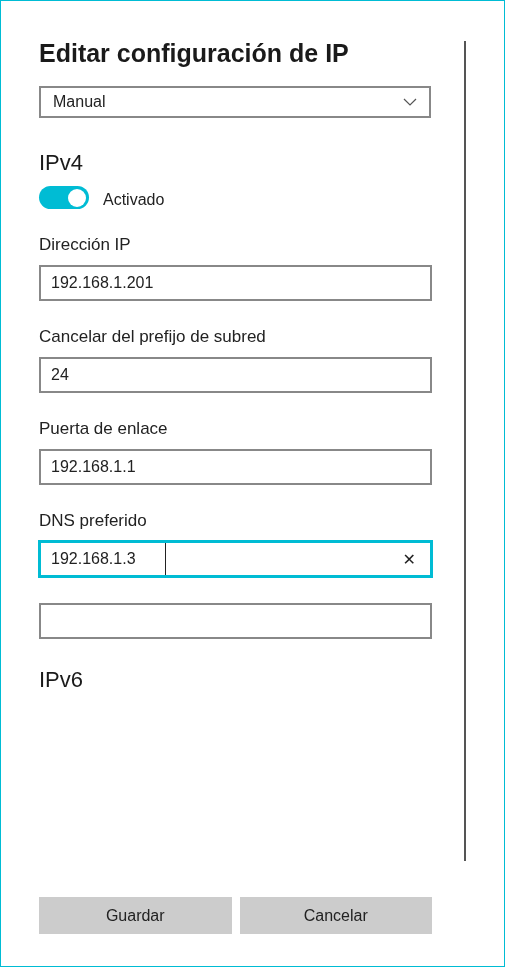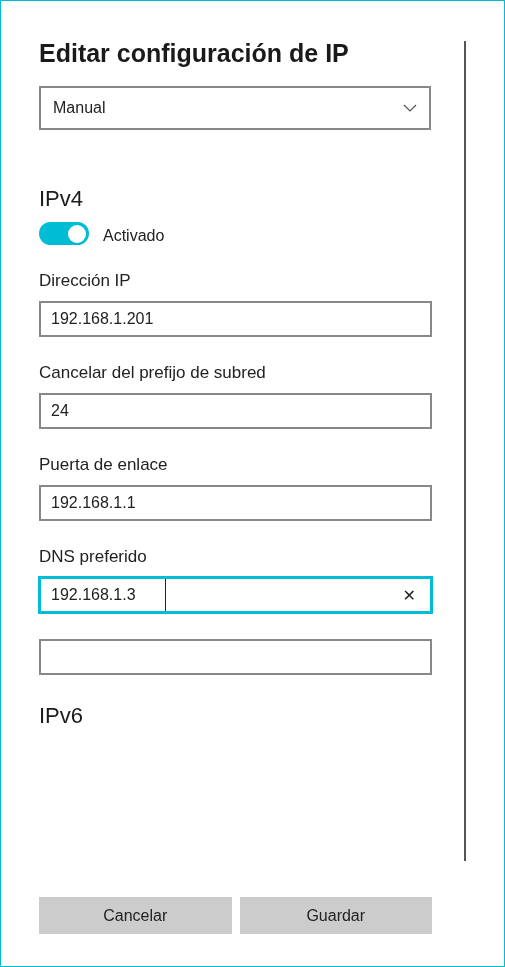--- a/index.html
+++ b/index.html
@@ -33,37 +33,37 @@
       background: #555;
     }
     .dialog-title {
       font-size: 25px;
       font-weight: 700;
       color: #1a1a1a;
       margin-bottom: 18px;
     }
     .select-box {
       width: 392px;
-      height: 44px;
+      height: 32px;
       border: 2px solid #888;
       display: flex;
       align-items: center;
       justify-content: space-between;
       padding: 0 12px;
       cursor: pointer;
       background: #fff;
     }
     .select-box span { font-size: 16px; color: #222; }
     .chevron svg { width: 14px; height: 14px; display: block; }
     .section-title {
       font-size: 22px;
       font-weight: 400;
       color: #1a1a1a;
     }
-    .ipv4-title { margin-top: 56px; margin-bottom: 10px; }
+    .ipv4-title { margin-top: 32px; margin-bottom: 10px; }
     .ipv6-title { margin-top: 28px; }
     .toggle-row { display: flex; align-items: flex-end; gap: 14px; }
     .toggle {
       width: 50px;
       height: 23px;
       background: #00BCD4;
       border-radius: 12px;
       position: relative;
       cursor: pointer;
     }
@@ -198,17 +198,17 @@
       <div class="input-box">
         <input type="text" value="" style="">
       </div>
     </div>
 
     <h2 class="section-title ipv6-title">IPv6</h2>
 
   </div>
 
   <div class="button-row">
+    <button class="btn">Guardar</button>
     <button class="btn">Cancelar</button>
-    <button class="btn">Guardar</button>
   </div>
 
 </div>
 
 </body></html>

